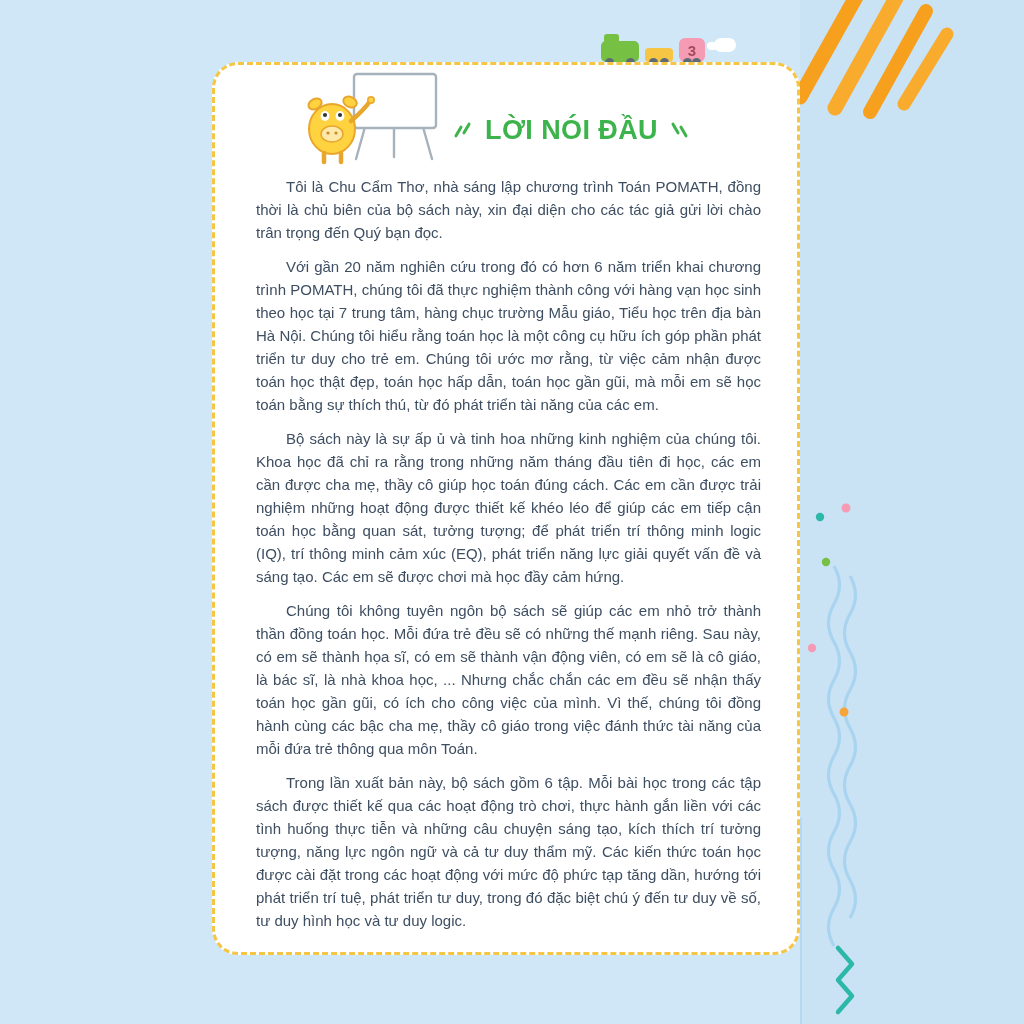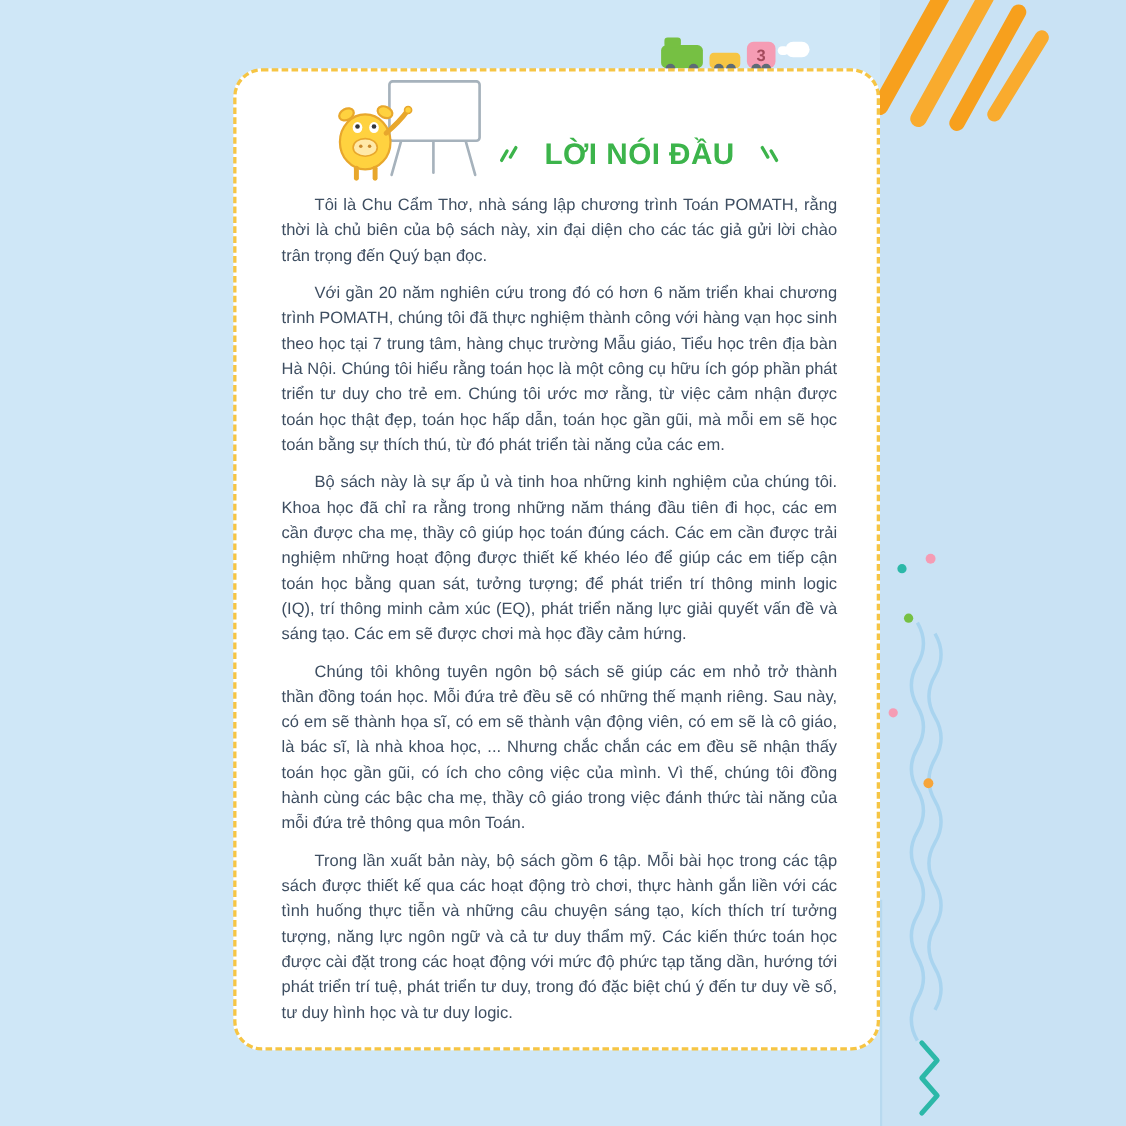--- a/index.html
+++ b/index.html
@@ -65,21 +65,21 @@
     border: 3px dashed #f6c544;
     border-radius: 26px;
     overflow: hidden;
   }
   .mascot { position: absolute; left: 86px; top: 6px; width: 142px; height: 94px; }
   .title-row {
     position: absolute; left: 240px; top: 46px;
     display: flex; align-items: center; gap: 10px;
   }
   .page-title {
-    margin: 14px;
+    margin: 4px;
     font-size: 27px; font-weight: bold; letter-spacing: 0.4px;
     color: #3cb44b;
   }
   .tick { position: relative; width: 16px; height: 20px; }
   .tick::before, .tick::after {
     content: ""; position: absolute; width: 3px; height: 13px;
     background: #3cb44b; border-radius: 2px;
   }
   .tick-left::before  { left: 2px;  top: 4px; transform: rotate(30deg); }
   .tick-left::after   { left: 10px; top: 1px; transform: rotate(30deg); }
@@ -160,21 +160,21 @@
       </g>
     </svg>
 
     <div class="title-row">
       <span class="tick tick-left"></span>
       <h1 class="page-title">LỜI NÓI ĐẦU</h1>
       <span class="tick tick-right"></span>
     </div>
 
     <div class="preface">
-      <p>Tôi là Chu Cẩm Thơ, nhà sáng lập chương trình Toán POMATH, rằng thời là chủ biên của bộ sách này, xin đại diện cho các tác giả gửi lời chào trân trọng đến Quý bạn đọc.</p>
+      <p>Tôi là Chu Cẩm Thơ, nhà sáng lập chương trình Toán POMATH, đồng thời là chủ biên của bộ sách này, xin đại diện cho các tác giả gửi lời chào trân trọng đến Quý bạn đọc.</p>
       <p>Với gần 20 năm nghiên cứu trong đó có hơn 6 năm triển khai chương trình POMATH, chúng tôi đã thực nghiệm thành công với hàng vạn học sinh theo học tại 7 trung tâm, hàng chục trường Mẫu giáo, Tiểu học trên địa bàn Hà Nội. Chúng tôi hiểu rằng toán học là một công cụ hữu ích góp phần phát triển tư duy cho trẻ em. Chúng tôi ước mơ rằng, từ việc cảm nhận được toán học thật đẹp, toán học hấp dẫn, toán học gần gũi, mà mỗi em sẽ học toán bằng sự thích thú, từ đó phát triển tài năng của các em.</p>
       <p>Bộ sách này là sự ấp ủ và tinh hoa những kinh nghiệm của chúng tôi. Khoa học đã chỉ ra rằng trong những năm tháng đầu tiên đi học, các em cần được cha mẹ, thầy cô giúp học toán đúng cách. Các em cần được trải nghiệm những hoạt động được thiết kế khéo léo để giúp các em tiếp cận toán học bằng quan sát, tưởng tượng; để phát triển trí thông minh logic (IQ), trí thông minh cảm xúc (EQ), phát triển năng lực giải quyết vấn đề và sáng tạo. Các em sẽ được chơi mà học đầy cảm hứng.</p>
       <p>Chúng tôi không tuyên ngôn bộ sách sẽ giúp các em nhỏ trở thành thần đồng toán học. Mỗi đứa trẻ đều sẽ có những thế mạnh riêng. Sau này, có em sẽ thành họa sĩ, có em sẽ thành vận động viên, có em sẽ là cô giáo, là bác sĩ, là nhà khoa học, ... Nhưng chắc chắn các em đều sẽ nhận thấy toán học gần gũi, có ích cho công việc của mình. Vì thế, chúng tôi đồng hành cùng các bậc cha mẹ, thầy cô giáo trong việc đánh thức tài năng của mỗi đứa trẻ thông qua môn Toán.</p>
       <p>Trong lần xuất bản này, bộ sách gồm 6 tập. Mỗi bài học trong các tập sách được thiết kế qua các hoạt động trò chơi, thực hành gắn liền với các tình huống thực tiễn và những câu chuyện sáng tạo, kích thích trí tưởng tượng, năng lực ngôn ngữ và cả tư duy thẩm mỹ. Các kiến thức toán học được cài đặt trong các hoạt động với mức độ phức tạp tăng dần, hướng tới phát triển trí tuệ, phát triển tư duy, trong đó đặc biệt chú ý đến tư duy về số, tư duy hình học và tư duy logic.</p>
     </div>
   </div>
 
   <svg class="side-deco" viewBox="0 0 226 536">
     <line x1="3" y1="330" x2="3" y2="536" stroke="#b7d9ef" stroke-width="2"></line>
     <g fill="none" stroke="#a9d4ef" stroke-width="3.2">

